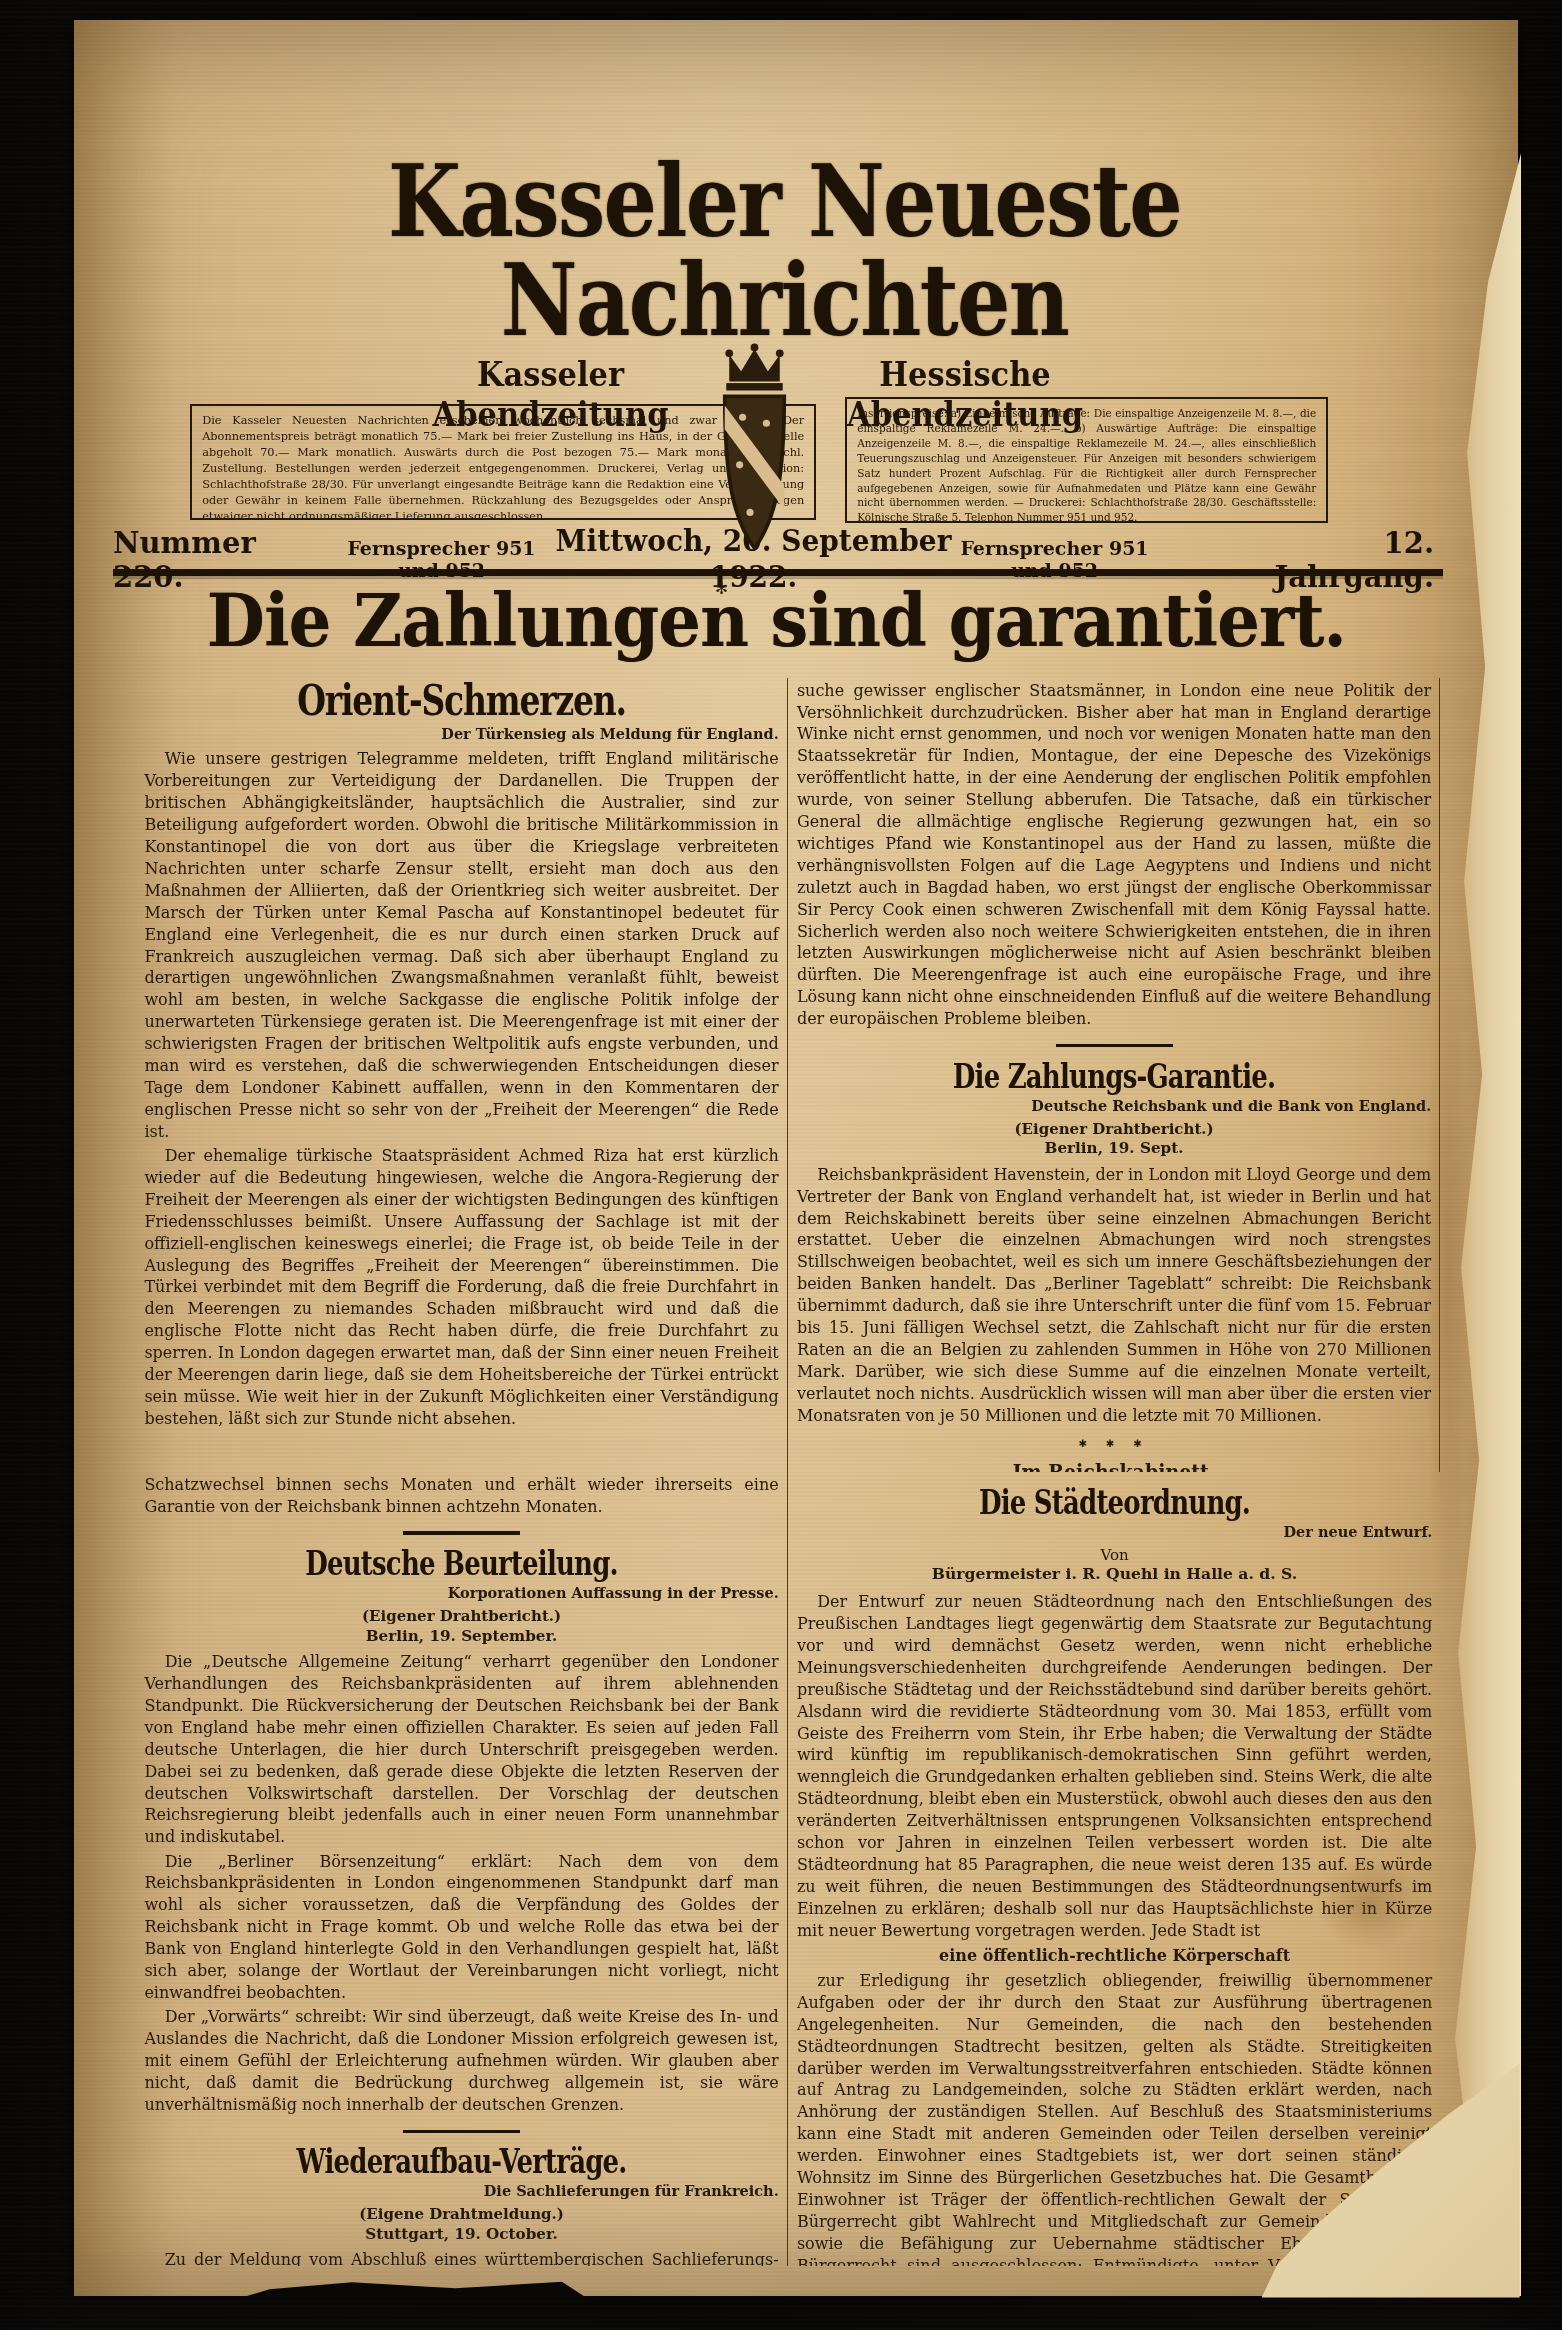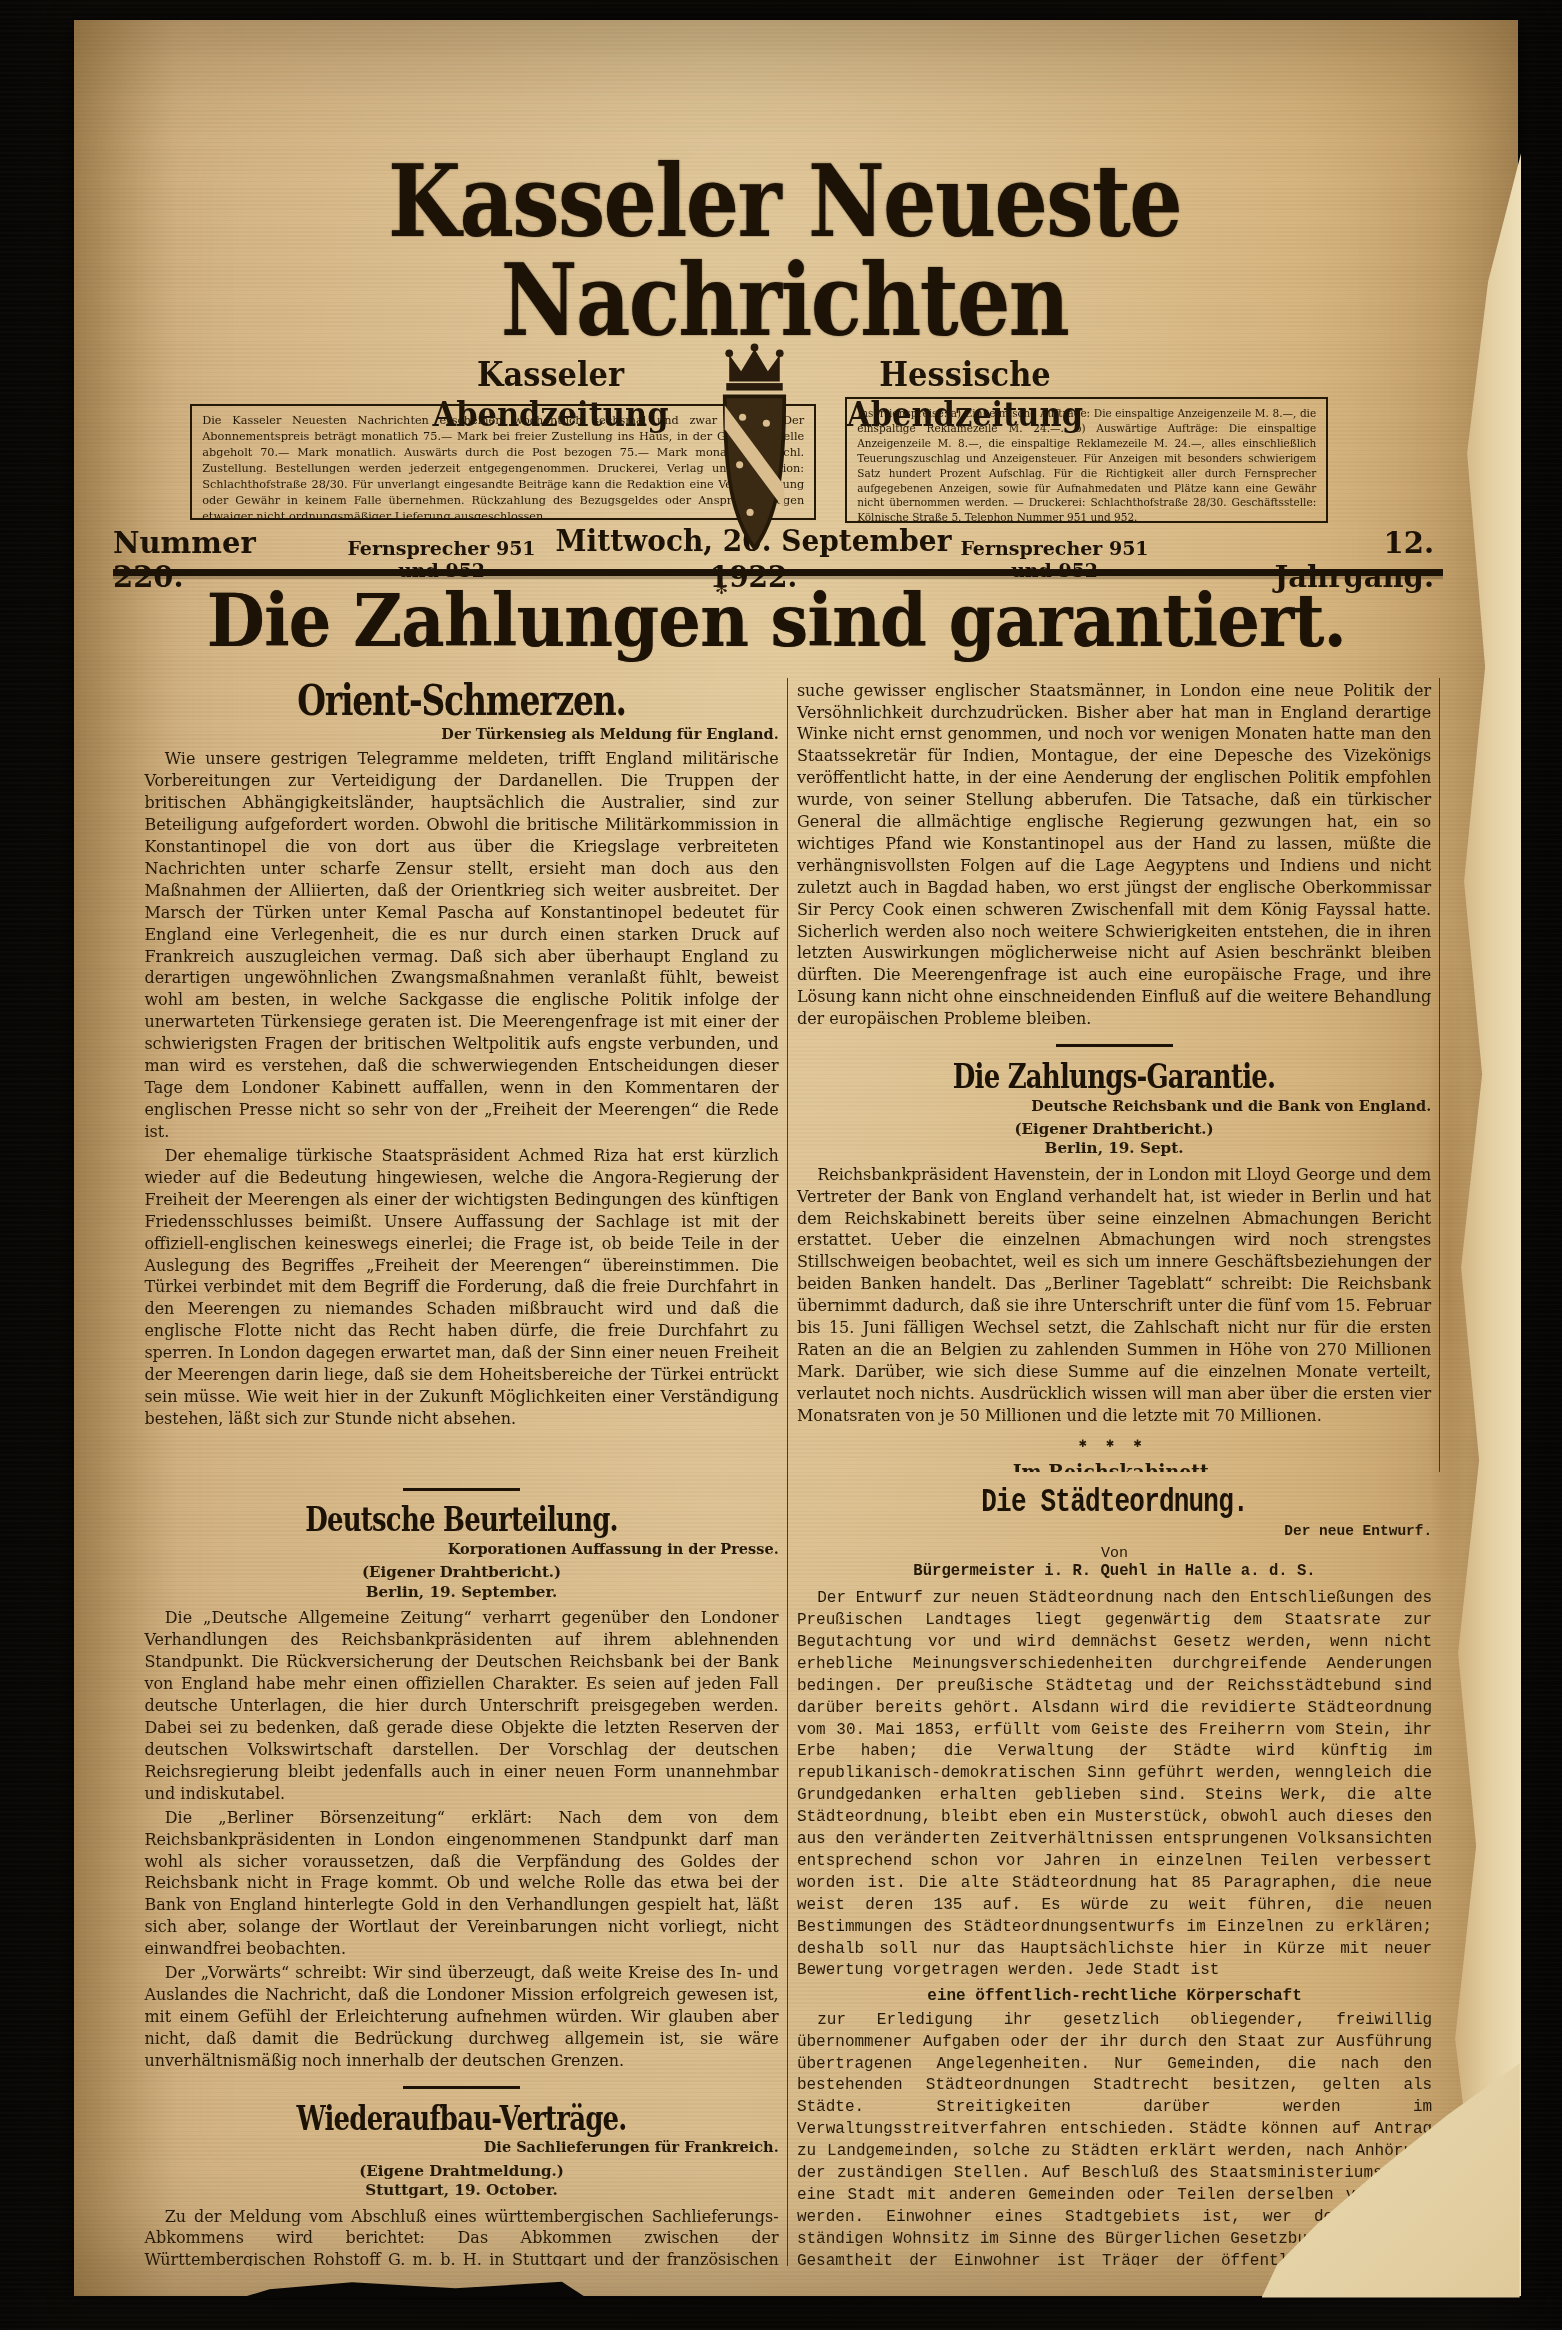--- a/index.html
+++ b/index.html
@@ -73,21 +73,21 @@
     font-size:67px;font-weight:bold;letter-spacing:-0.8px;line-height:1;
     transform:scaleY(1.1);color:#1c1206;text-shadow:0 0 0.8px rgba(28,18,6,.7);
   }
 
   
   .columns{
     position:absolute;top:658px;left:61px;right:78px;bottom:30px;
     display:grid;grid-template-columns:1fr 1fr;
   }
   .col{padding:1.6px 7.8px 0 9.4px;border-right:1.6px solid rgba(40,26,10,.8);overflow:hidden;}
-  .col:last-child{border-right:none;max-height:1494px;font-family:Liberation Mono, monospace;}
+  .col:last-child{border-right:none;max-height:1494px;}
   .col[data-col="0"]{max-height:1525px;}
 
   .b-p,.b-cont{font-size:16px;line-height:1.37;text-align:justify;text-indent:20.3px;margin:0 0 2.3px;}
   .b-cont{text-indent:0;}
   .b-title,.b-title-lg{font-weight:bold;text-align:center;color:#1c1206;transform:scaleY(1.3);transform-origin:center;margin:15.6px 0 7.8px;line-height:1;}
   .b-title{font-size:26px;letter-spacing:-0.8px;}
   .b-title-lg{font-size:33px;letter-spacing:-1.2px;margin-top:4.7px;}
   .b-subtitle{font-size:14.5px;font-weight:bold;text-align:right;margin:1.6px 0 6.3px;}
   .b-credit{font-size:15px;font-weight:bold;text-align:center;margin:0 0 1.6px;}
   .b-date{font-size:15.2px;font-weight:bold;text-align:center;margin:0 0 6.3px;}
@@ -150,20 +150,21 @@
         <div class="b-title">Die Zahlungs-Garantie.</div>
         <div class="b-subtitle">Deutsche Reichsbank und die Bank von England.</div>
         <div class="b-credit">(Eigener Drahtbericht.)</div>
         <div class="b-date">Berlin, 19. Sept.</div>
         <div class="b-p">Reichsbankpräsident Havenstein, der in London mit Lloyd George und dem Vertreter der Bank von England verhandelt hat, ist wieder in Berlin und hat dem Reichskabinett bereits über seine einzelnen Abmachungen Bericht erstattet. Ueber die einzelnen Abmachungen wird noch strengstes Stillschweigen beobachtet, weil es sich um innere Geschäftsbeziehungen der beiden Banken handelt. Das „Berliner Tageblatt“ schreibt: Die Reichsbank übernimmt dadurch, daß sie ihre Unterschrift unter die fünf vom 15. Februar bis 15. Juni fälligen Wechsel setzt, die Zahlschaft nicht nur für die ersten Raten an die an Belgien zu zahlenden Summen in Höhe von 270 Millionen Mark. Darüber, wie sich diese Summe auf die einzelnen Monate verteilt, verlautet noch nichts. Ausdrücklich wissen will man aber über die ersten vier Monatsraten von je 50 Millionen und die letzte mit 70 Millionen.</div>
         <div class="b-stars">✱ ✱ ✱</div>
         <div class="b-sub">Im Reichskabinett.</div>
         <div class="b-date">Berlin, 19. September. (Privattelegramm.)</div>
       </section>
     <section class="col" data-col="2">
+        <div class="b-cont">Schatzwechsel binnen sechs Monaten und erhält wieder ihrerseits eine Garantie von der Reichsbank binnen achtzehn Monaten.</div>
         <div class="b-rule"></div>
         <div class="b-title">Deutsche Beurteilung.</div>
         <div class="b-subtitle">Korporationen Auffassung in der Presse.</div>
         <div class="b-credit">(Eigener Drahtbericht.)</div>
         <div class="b-date">Berlin, 19. September.</div>
         <div class="b-p">Die „Deutsche Allgemeine Zeitung“ verharrt gegenüber den Londoner Verhandlungen des Reichsbankpräsidenten auf ihrem ablehnenden Standpunkt. Die Rückversicherung der Deutschen Reichsbank bei der Bank von England habe mehr einen offiziellen Charakter. Es seien auf jeden Fall deutsche Unterlagen, die hier durch Unterschrift preisgegeben werden. Dabei sei zu bedenken, daß gerade diese Objekte die letzten Reserven der deutschen Volkswirtschaft darstellen. Der Vorschlag der deutschen Reichsregierung bleibt jedenfalls auch in einer neuen Form unannehmbar und indiskutabel.</div>
         <div class="b-p">Die „Berliner Börsenzeitung“ erklärt: Nach dem von dem Reichsbankpräsidenten in London eingenommenen Standpunkt darf man wohl als sicher voraussetzen, daß die Verpfändung des Goldes der Reichsbank nicht in Frage kommt. Ob und welche Rolle das etwa bei der Bank von England hinterlegte Gold in den Verhandlungen gespielt hat, läßt sich aber, solange der Wortlaut der Vereinbarungen nicht vorliegt, nicht einwandfrei beobachten.</div>
         <div class="b-p">Der „Vorwärts“ schreibt: Wir sind überzeugt, daß weite Kreise des In- und Auslandes die Nachricht, daß die Londoner Mission erfolgreich gewesen ist, mit einem Gefühl der Erleichterung aufnehmen würden. Wir glauben aber nicht, daß damit die Bedrückung durchweg allgemein ist, sie wäre unverhältnismäßig noch innerhalb der deutschen Grenzen.</div>
         <div class="b-rule"></div>
         <div class="b-title">Wiederaufbau-Verträge.</div>

